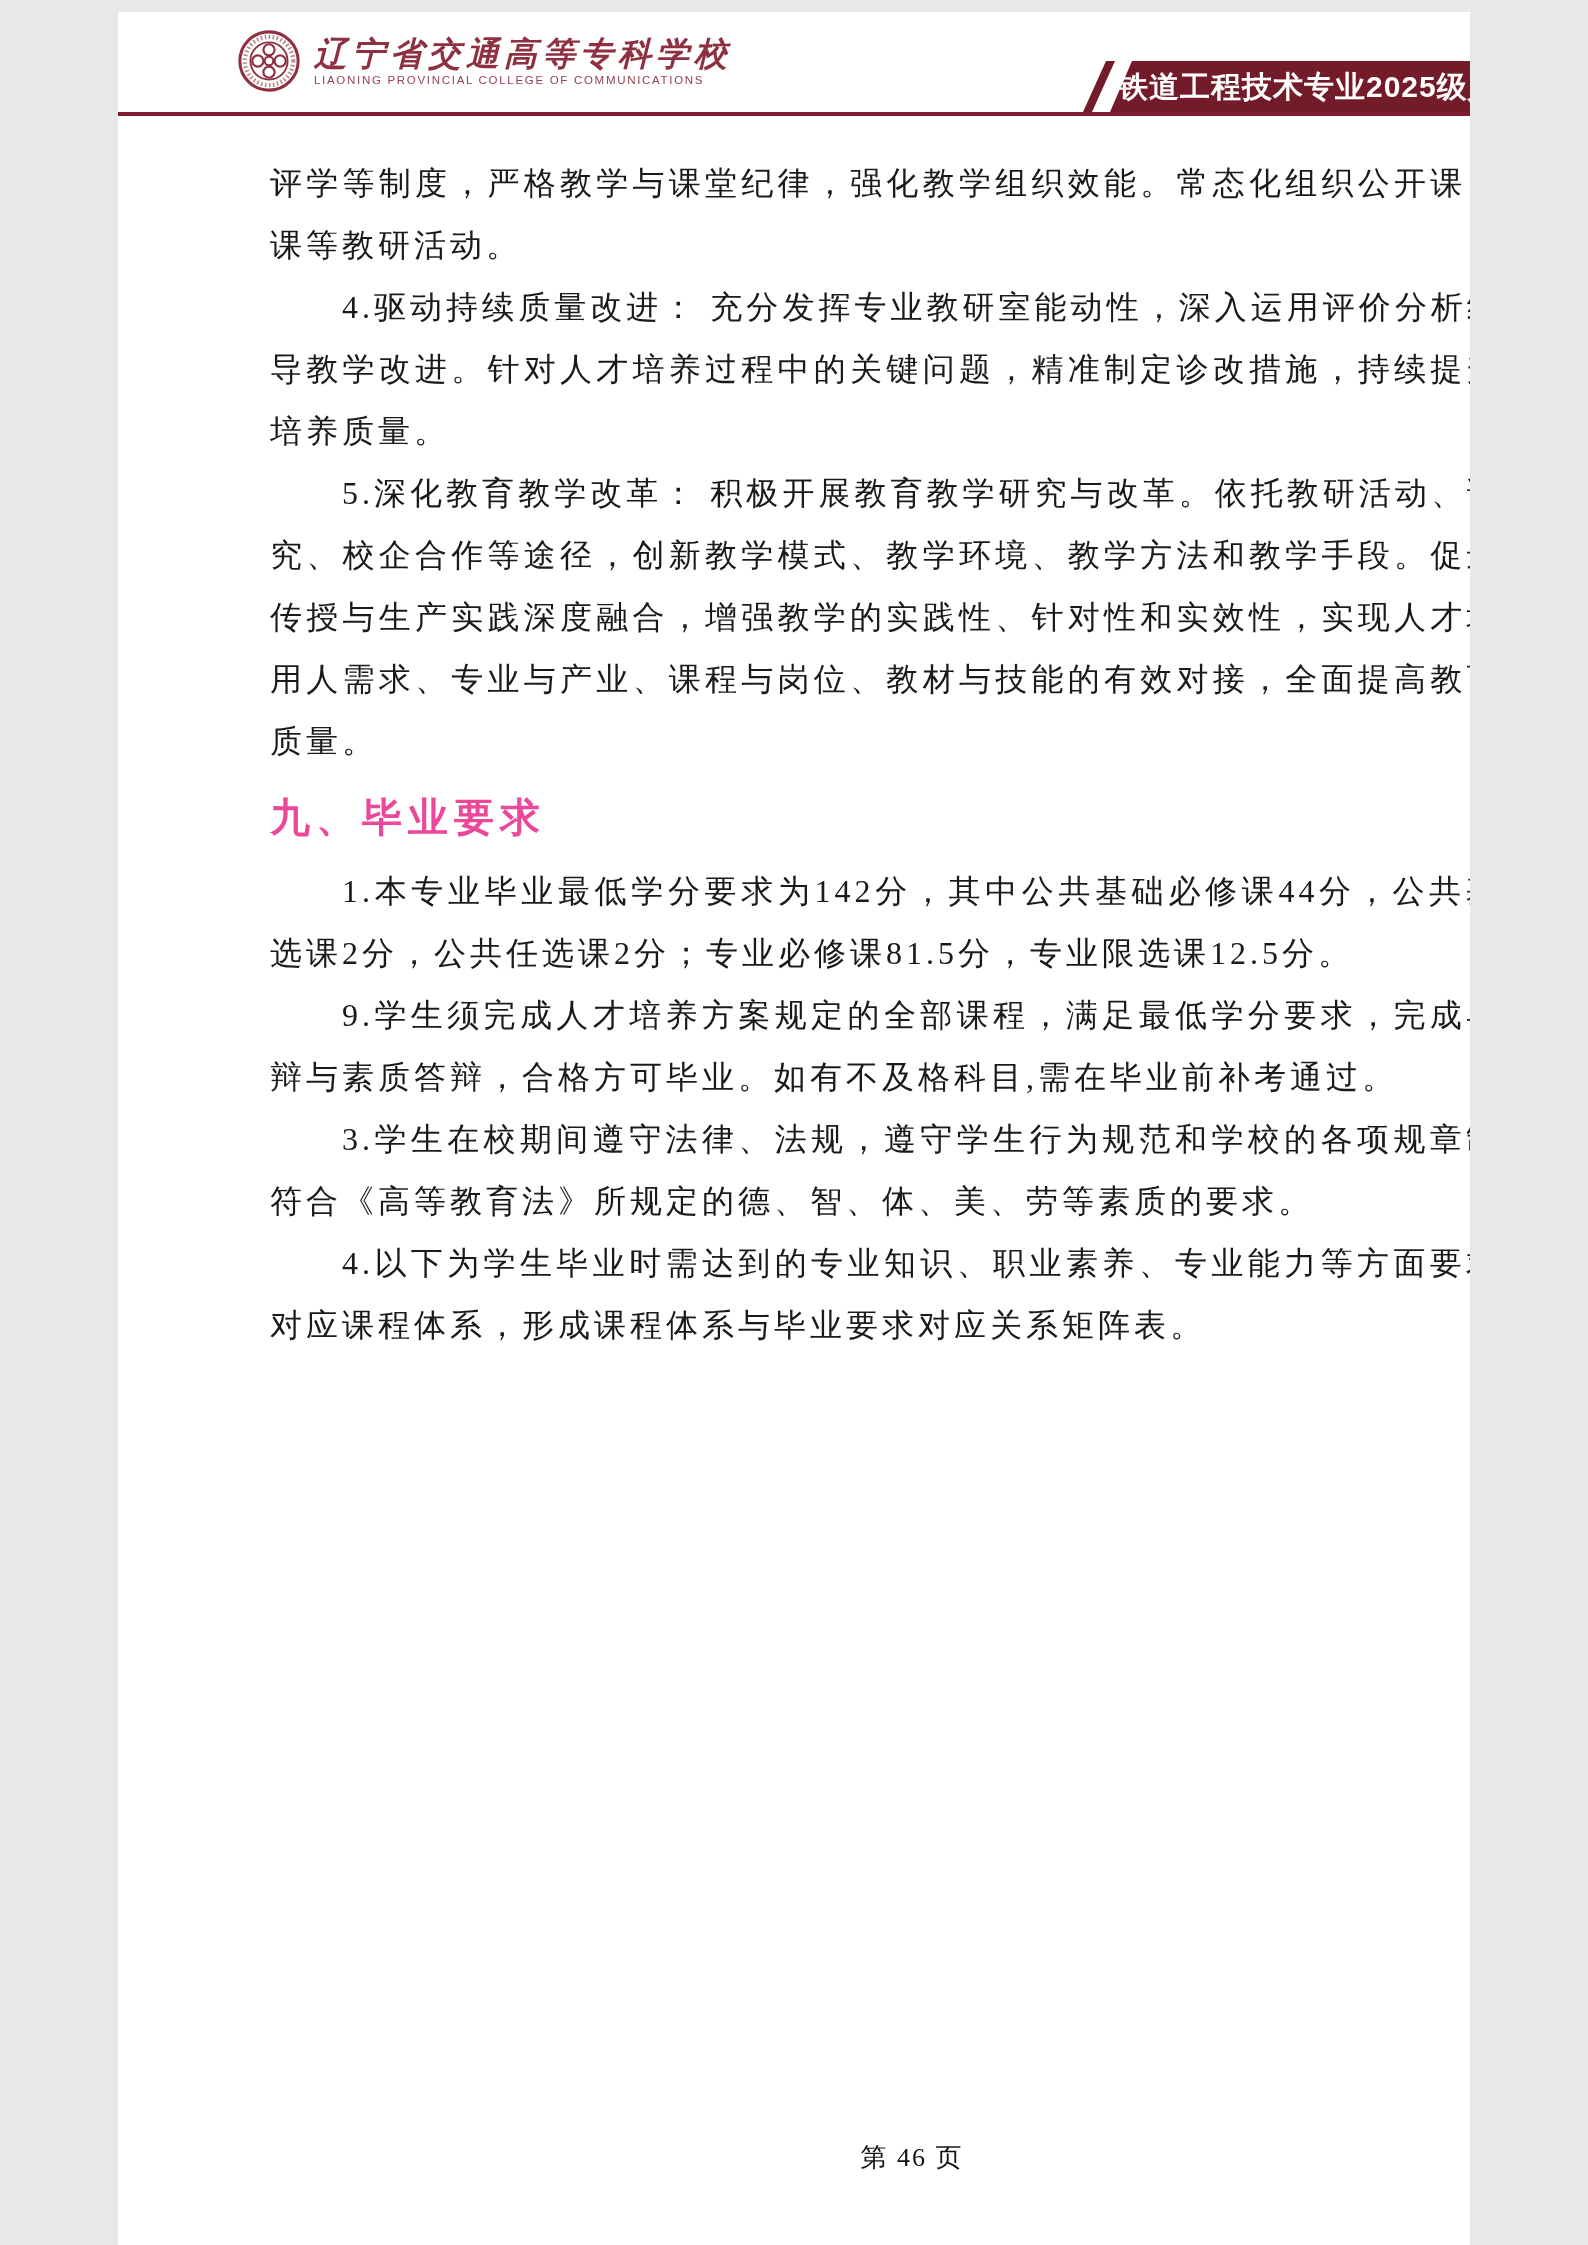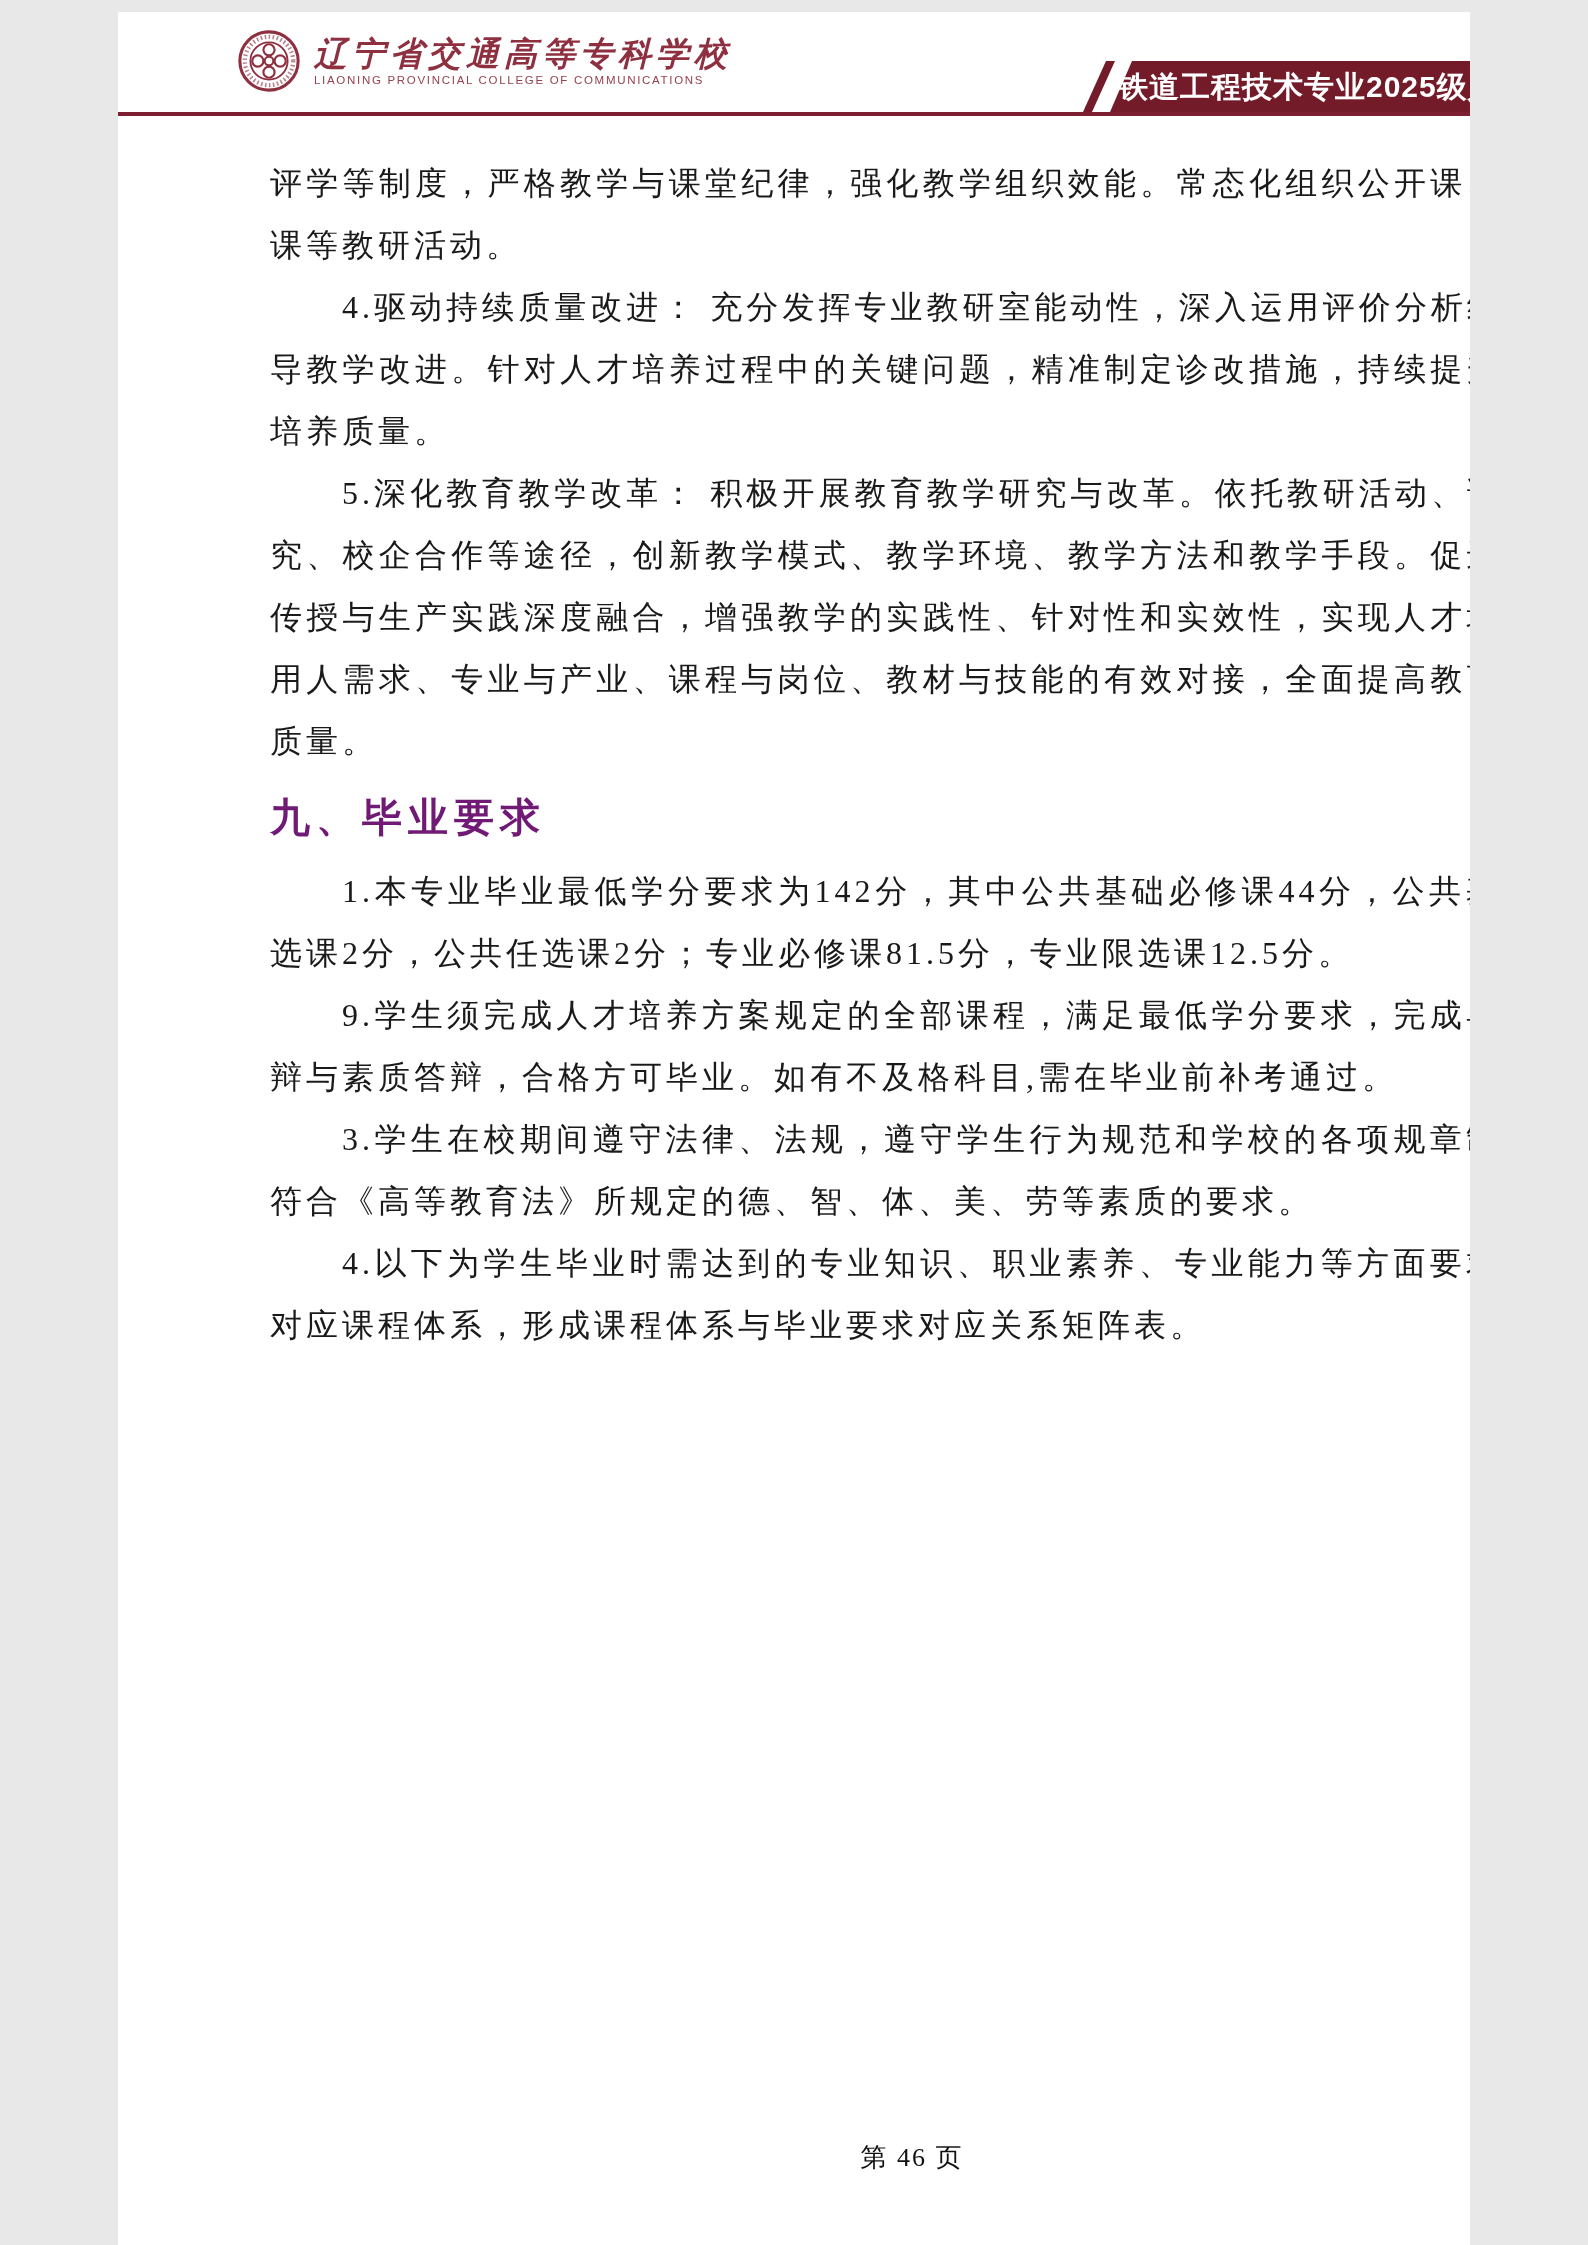--- a/index.html
+++ b/index.html
@@ -71,21 +71,21 @@
     text-align: justify;
     color: #1a1a1a;
   }
   .body-p.indent { text-indent: 72px; }
   .section-heading {
     font-size: 40px;
     font-weight: 700;
     letter-spacing: 6px;
     line-height: 60px;
     margin: 16px 0 12px 0;
-    color: #701a75;
+    color: #ec4899;
   }
 
   
   .footer {
     position: absolute;
     top: 2128px;
     left: 0;
     width: 1588px;
     text-align: center;
     font-size: 26px;

